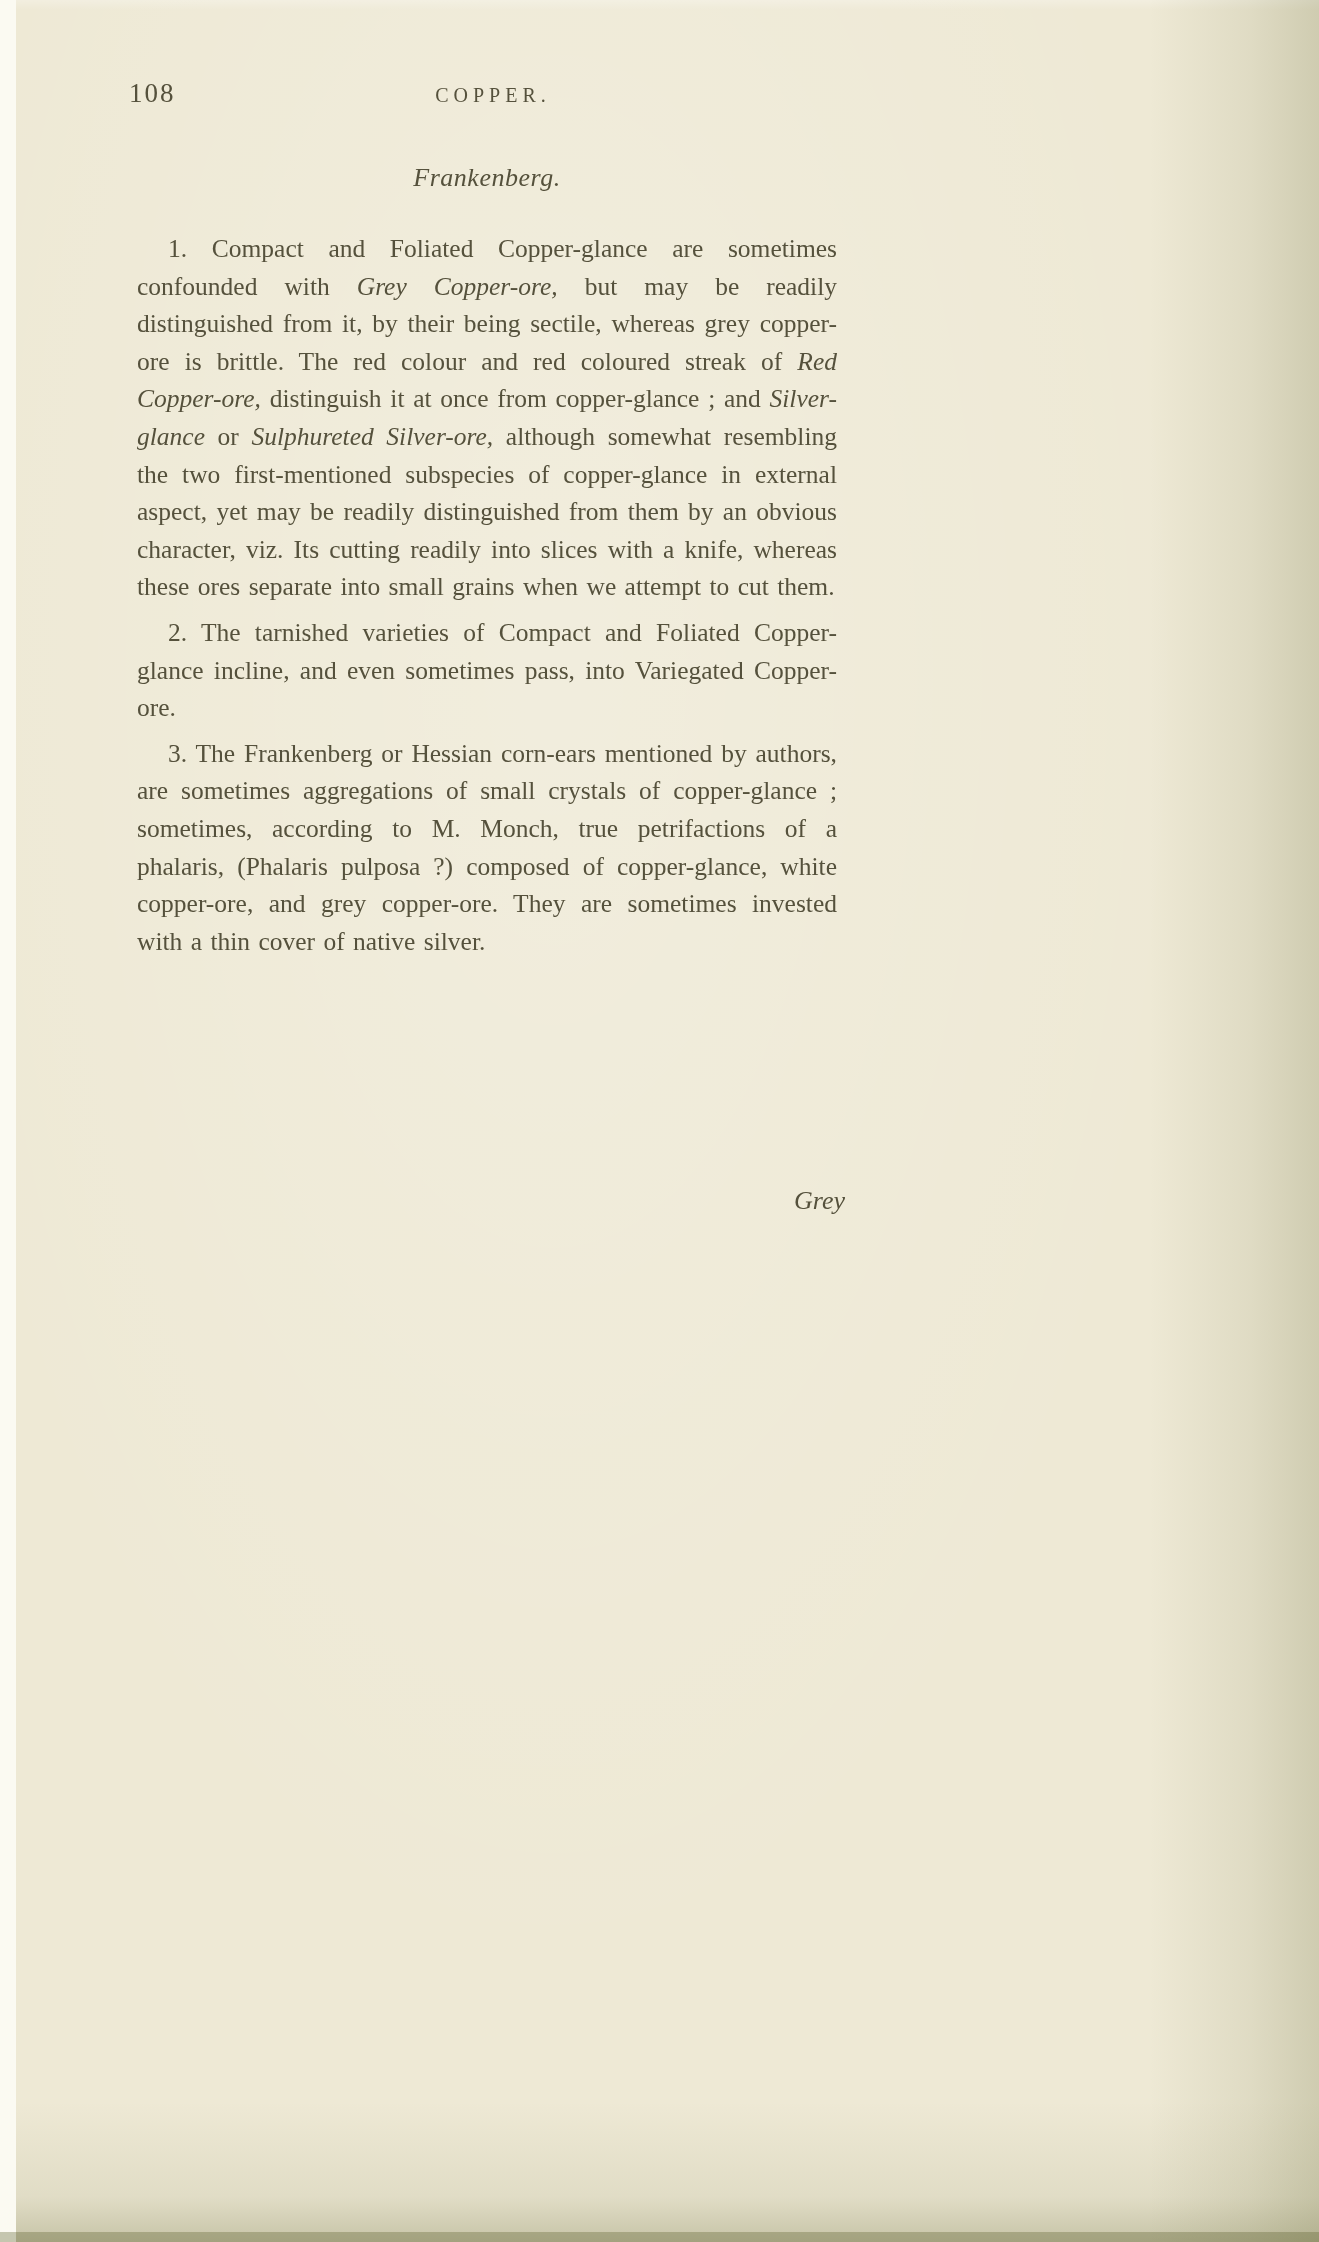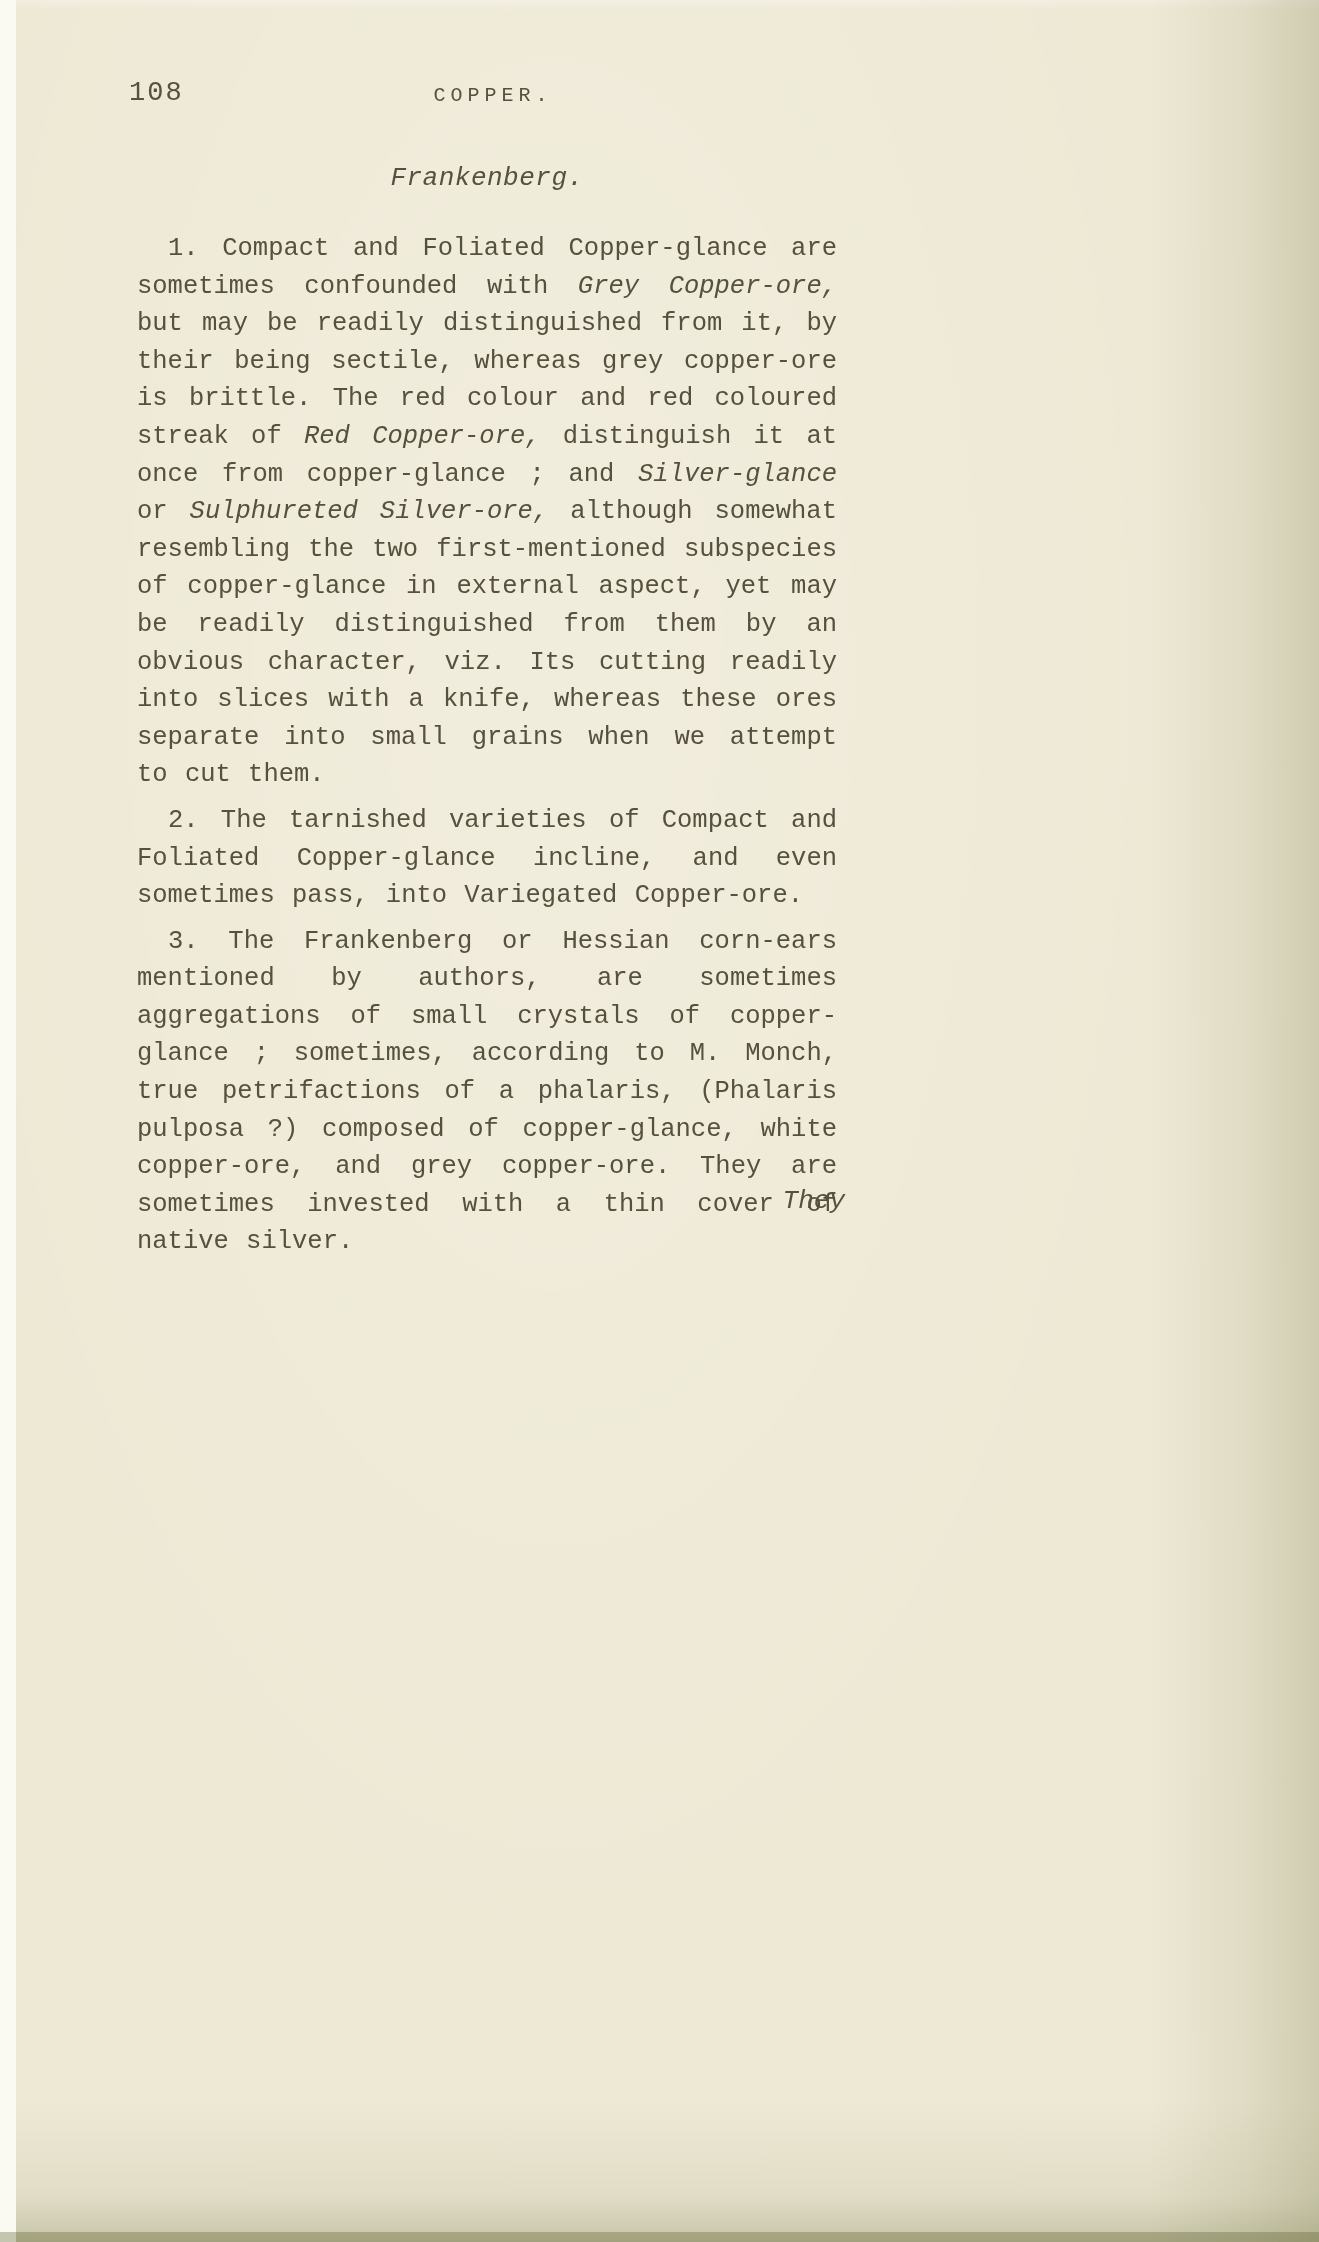--- a/index.html
+++ b/index.html
@@ -5,21 +5,21 @@
   html, body {
     margin: 0;
     padding: 0;
     background: #888;
   }
   .page {
     position: relative;
     width: 1319px;
     height: 2242px;
     background: #eee9d5;
-    font-family: Liberation Mono, monospace;
+    font-family: Liberation Serif, serif;
     color: #55513c;
     overflow: hidden;
   }
   
   .paper-tone {
     position: absolute;
     inset: 0;
     pointer-events: none;
     background:
       radial-gradient(ellipse at 42% 30%, rgba(255,255,255,0.20), rgba(255,255,255,0) 60%),
@@ -120,16 +120,16 @@
   </div>
 
   <div class="section-heading">Frankenberg.</div>
 
   <div class="body-text">
       <p><span>1. Compact and Foliated Copper-glance are sometimes confounded with </span><span class="it">Grey Copper-ore,</span><span> but may be readily distinguished from it, by their being sectile, whereas grey copper-ore is brittle.  The red colour and red coloured streak of </span><span class="it">Red Copper-ore,</span><span> distinguish it at once from copper-glance ; and </span><span class="it">Silver-glance</span><span> or </span><span class="it">Sulphureted Silver-ore,</span><span> although somewhat resembling the two first-mentioned subspecies of copper-glance in external aspect, yet may be readily distinguished from them by an obvious character, viz. Its cutting readily into slices with a knife, whereas these ores separate into small grains when we attempt to cut them.</span></p>
       <p><span>2. The tarnished varieties of Compact and Foliated Copper-glance incline, and even sometimes pass, into Variegated Copper-ore.</span></p>
       <p><span>3. The Frankenberg or Hessian corn-ears mentioned by authors, are sometimes aggregations of small crystals of copper-glance ; sometimes, according to M. Monch, true petrifactions of a phalaris, (Phalaris pulposa ?) composed of copper-glance, white copper-ore, and grey copper-ore.  They are sometimes invested with a thin cover of native silver.</span></p>
     </div>
 
-  <div class="catchword">They</div>
+  <div class="catchword">Grey</div>
 
   <div class="bottom-edge-band"></div>
 </div>
 
 </body></html>

